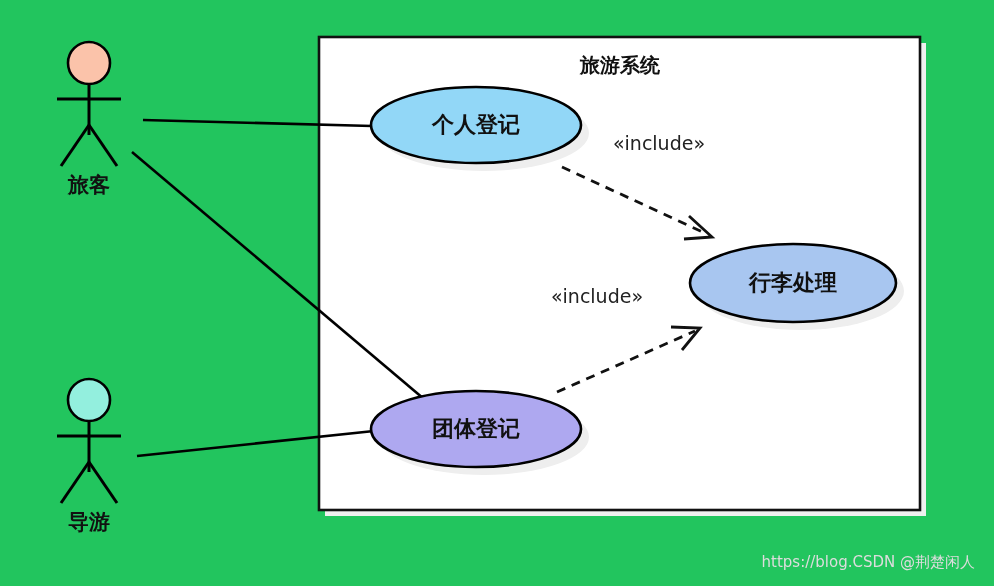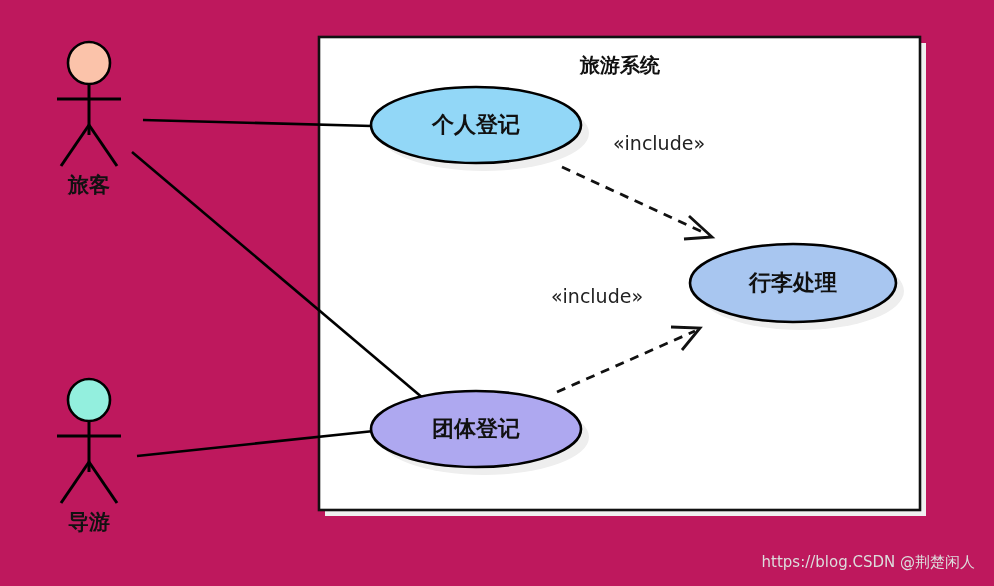--- a/index.html
+++ b/index.html
@@ -4,21 +4,21 @@
 <style>
   html, body {
     margin: 0;
     padding: 0;
     background: #ffffff;
   }
   #canvas {
     position: relative;
     width: 994px;
     height: 586px;
-    background: #be185d;
+    background: #22c55e;
     overflow: hidden;
     font-family: "DejaVu Sans", "Liberation Sans", sans-serif;
   }
   #diagram-svg {
     position: absolute;
     left: 0;
     top: 0;
     width: 994px;
     height: 586px;
   }

